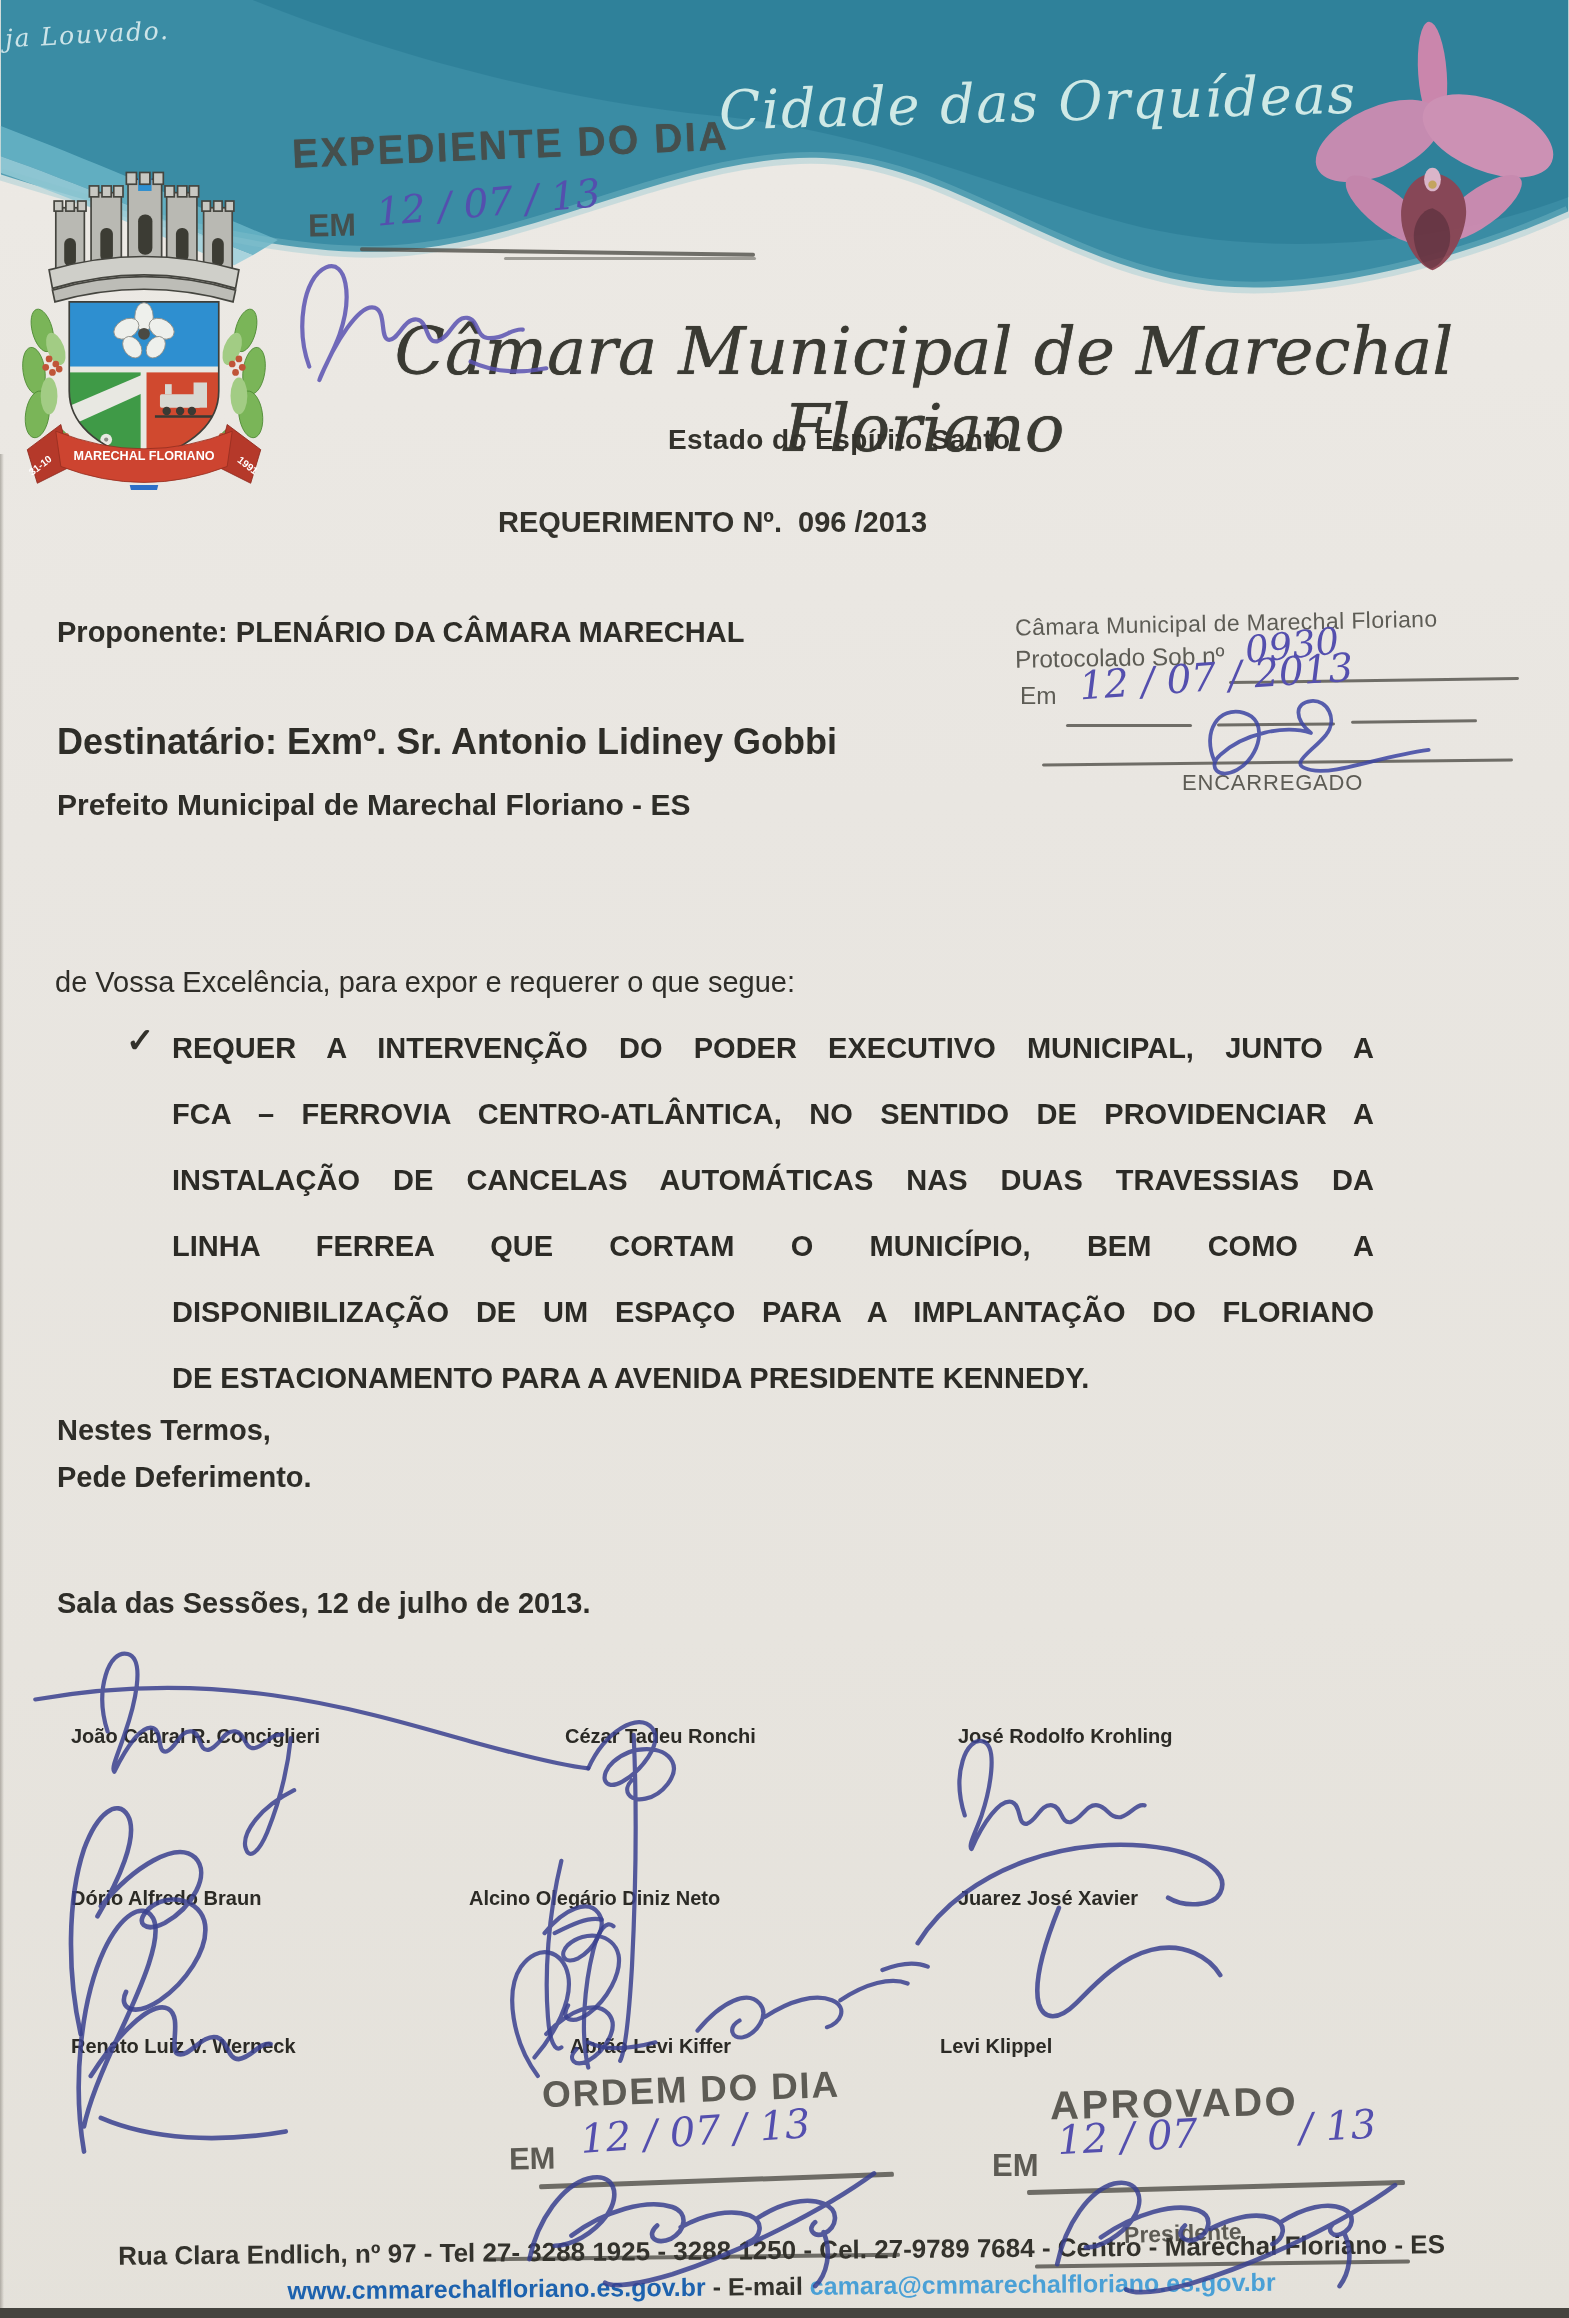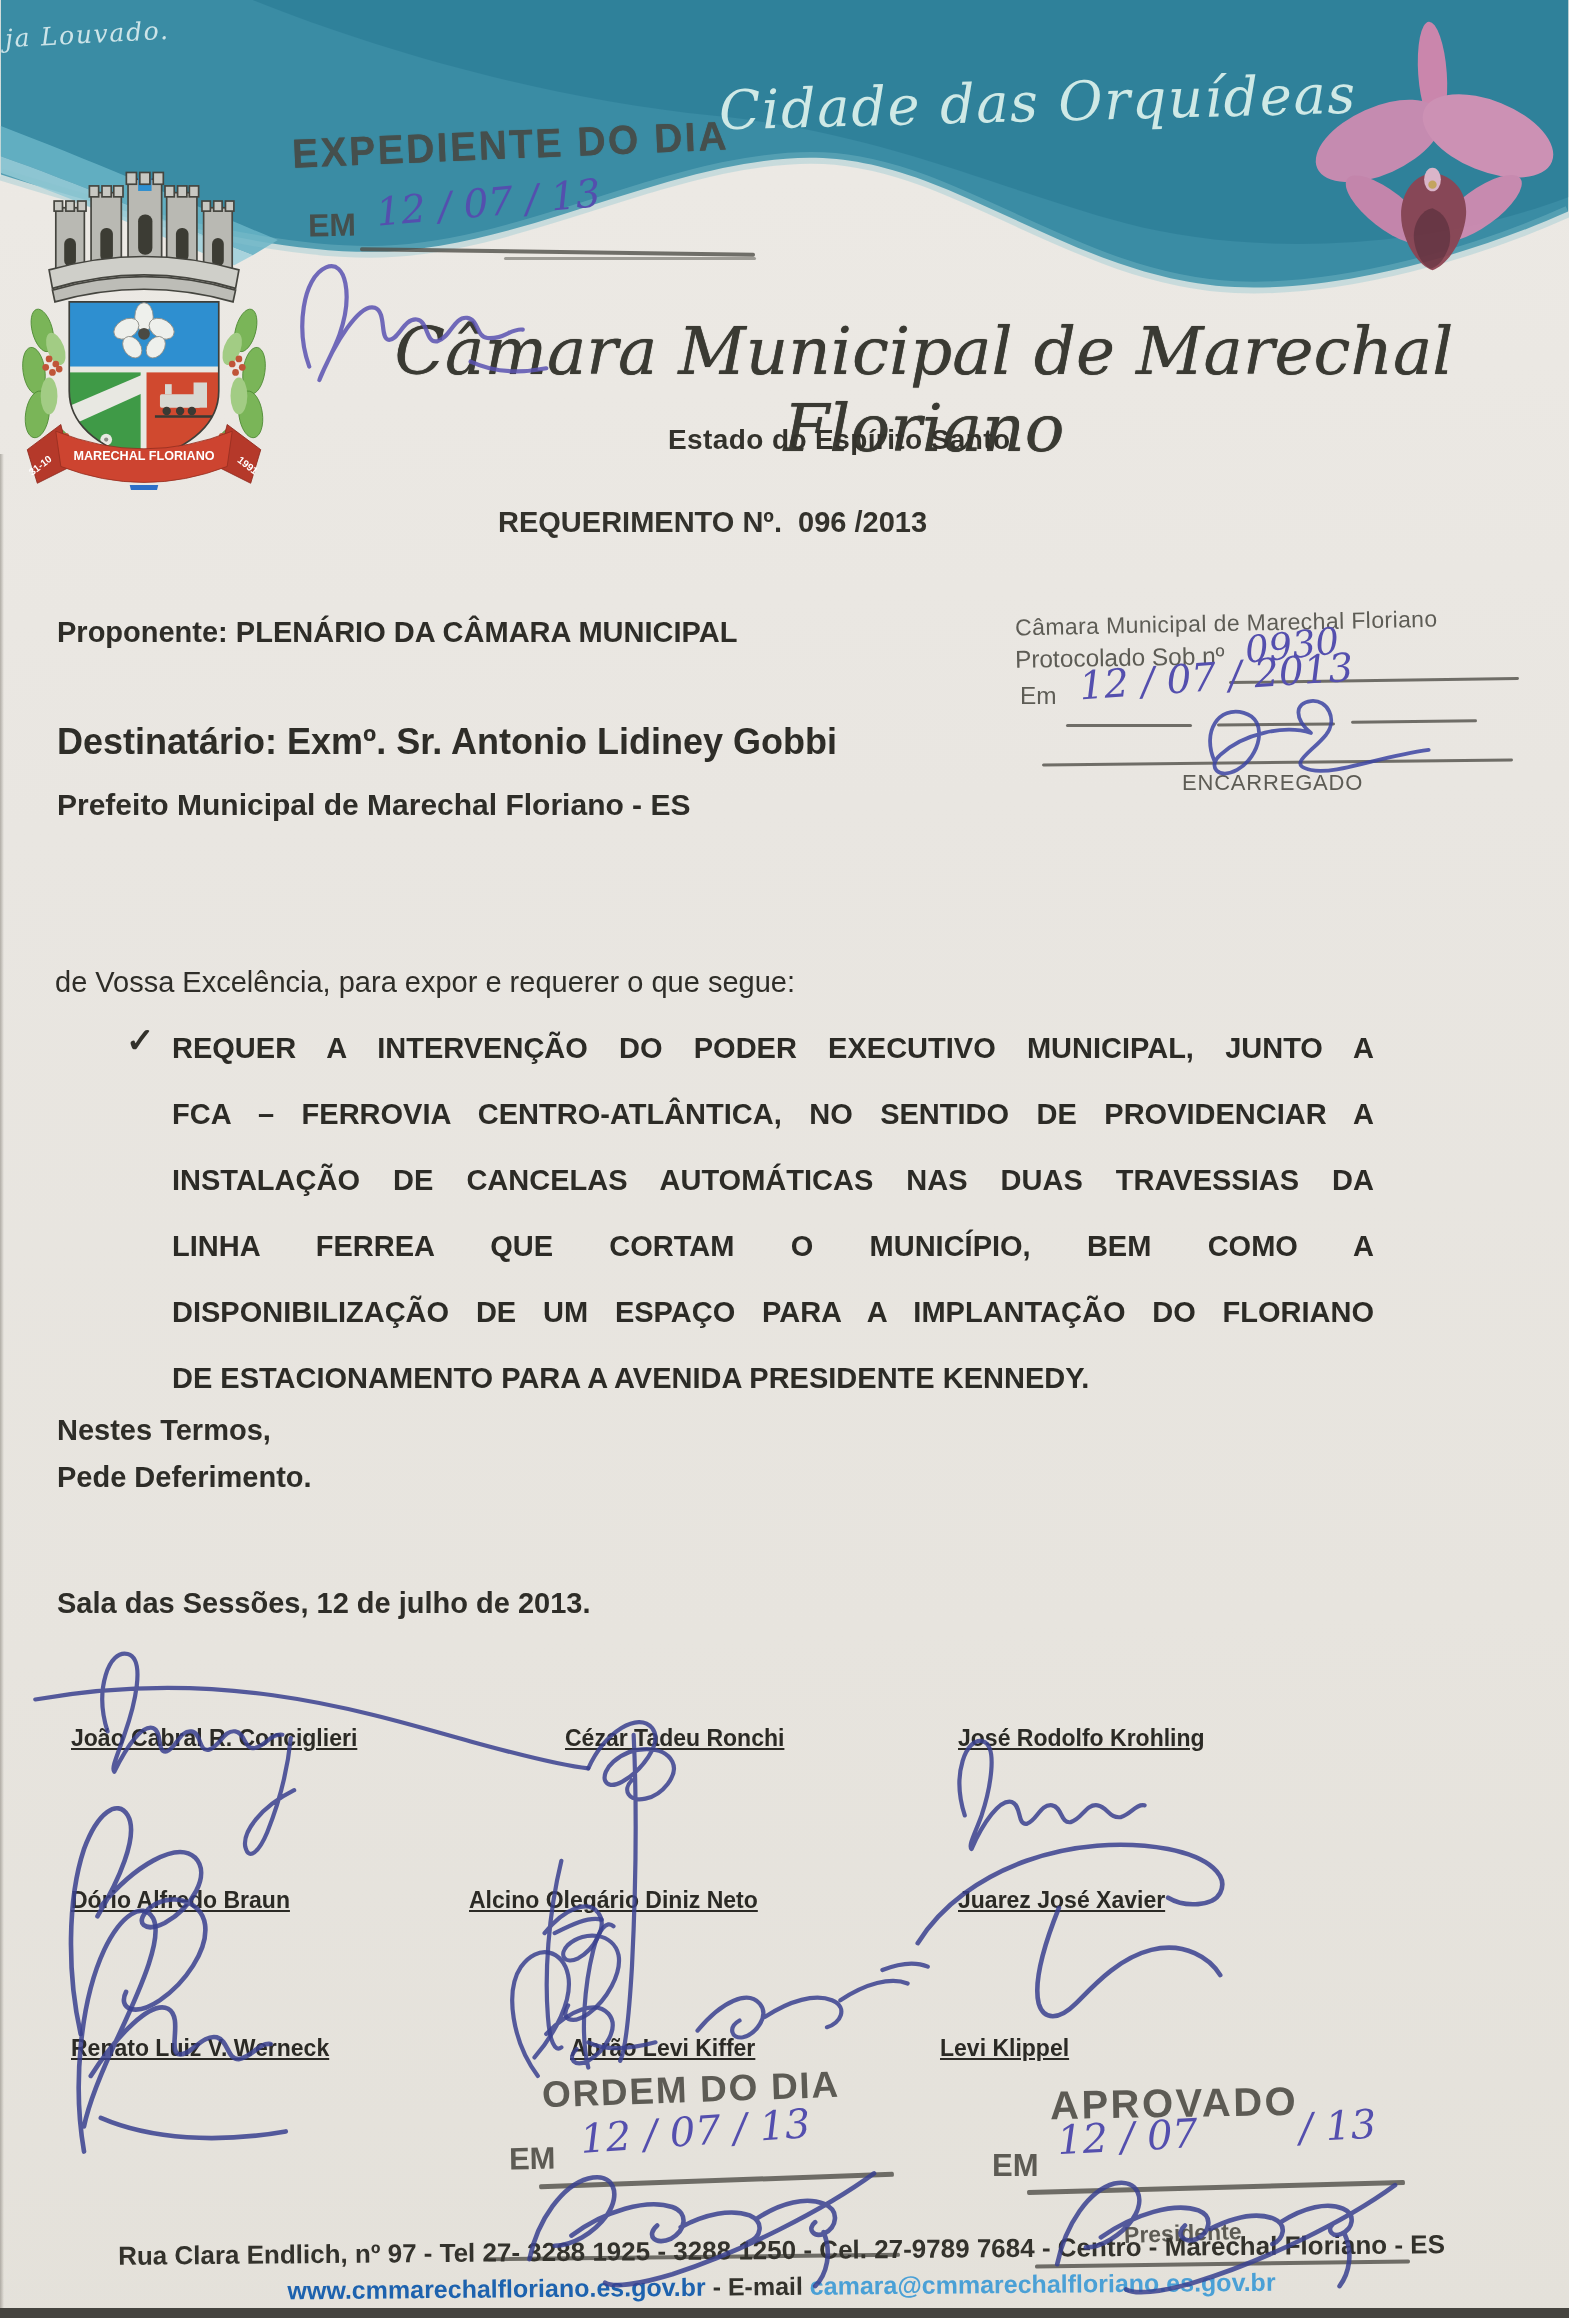--- a/index.html
+++ b/index.html
@@ -7,21 +7,21 @@
     position:relative;width:1569px;height:2319px;overflow:hidden;
     background:linear-gradient(178deg,#edeae5 0%,#e9e6e1 35%,#e7e4de 70%,#e4e1da 100%);
     font-family:"Liberation Sans",sans-serif;color:#2e2d28;
   }
   .abs{position:absolute;}
   .b{font-weight:bold;}
   .hand{font-family:"DejaVu Serif",serif;font-style:italic;white-space:pre;color:#544fae;}
   .stamp{color:#47463f;opacity:.86;}
   .gline{background:#504f48;opacity:.8;border-radius:1.7px;}
   .script{font-family:"DejaVu Serif",serif;font-style:italic;}
-  .name{font-size:23px;font-weight:bold;color:#2b2a25;text-decoration:underline;}
+  .name{font-size:20px;font-weight:bold;color:#2b2a25;}
   .reqline{text-align:justify;text-align-last:justify;height:66px;}
   .reqline.last{text-align-last:left;}
   svg{display:block;}
 </style>
 </head>
 <body>
 
 <div id="page">
 
   <svg class="abs" style="left:0;top:0;z-index:1" width="1569" height="319" viewBox="0 0 1867 380">
@@ -168,21 +168,21 @@
     <text x="36" y="374" text-anchor="middle" font-size="12" font-weight="bold" fill="#ffffff" transform="rotate(-38 36 374)">31-10</text>
     <text x="278" y="374" text-anchor="middle" font-size="12" font-weight="bold" fill="#ffffff" transform="rotate(38 278 374)">1991</text>
   </svg>
 
   <div class="abs script" style="left:277px;top:313px;width:1294px;text-align:center;z-index:4;font-size:66px;color:#3a3a33;text-shadow:0 0 0.8px #3a3a33;">Câmara Municipal de Marechal Floriano</div>
   <div class="abs b" style="left:668px;top:424px;z-index:4;font-size:28px;letter-spacing:0.4px;color:#33322c;">Estado do Espírito Santo</div>
   <div class="abs b" style="left:498px;top:506px;z-index:4;font-size:29px;color:#33322c;white-space:pre;">REQUERIMENTO Nº.  096 /2013</div>
 
   <div class="abs b" style="left:57px;top:616px;z-index:4;font-size:29px;color:#2e2d28;">
     <span>Proponente:</span>
-    <span>PLENÁRIO DA CÂMARA MUNICIPAL</span>
+    <span>PLENÁRIO DA CÂMARA MARECHAL</span>
   </div>
   <div class="abs b" style="left:57px;top:721px;z-index:4;font-size:36px;color:#2e2d28;">
     <span>Destinatário:</span>
     <span>Exmº. Sr. Antonio Lidiney Gobbi</span>
   </div>
   <div class="abs b" style="left:57px;top:788px;z-index:4;font-size:30px;color:#2e2d28;">Prefeito Municipal de Marechal Floriano - ES</div>
 
   <div class="abs stamp" style="left:1015px;top:610px;z-index:4;font-size:23px;transform:rotate(-1.2deg);letter-spacing:0.4px;">Câmara Municipal de Marechal Floriano</div>
   <div class="abs stamp" style="left:1015px;top:644px;z-index:4;font-size:24.4px;transform:rotate(-1deg);">Protocolado Sob nº</div>
   <div class="abs hand" style="left:1245px;top:624px;z-index:5;font-size:37px;transform:rotate(-6deg);">0930</div>

